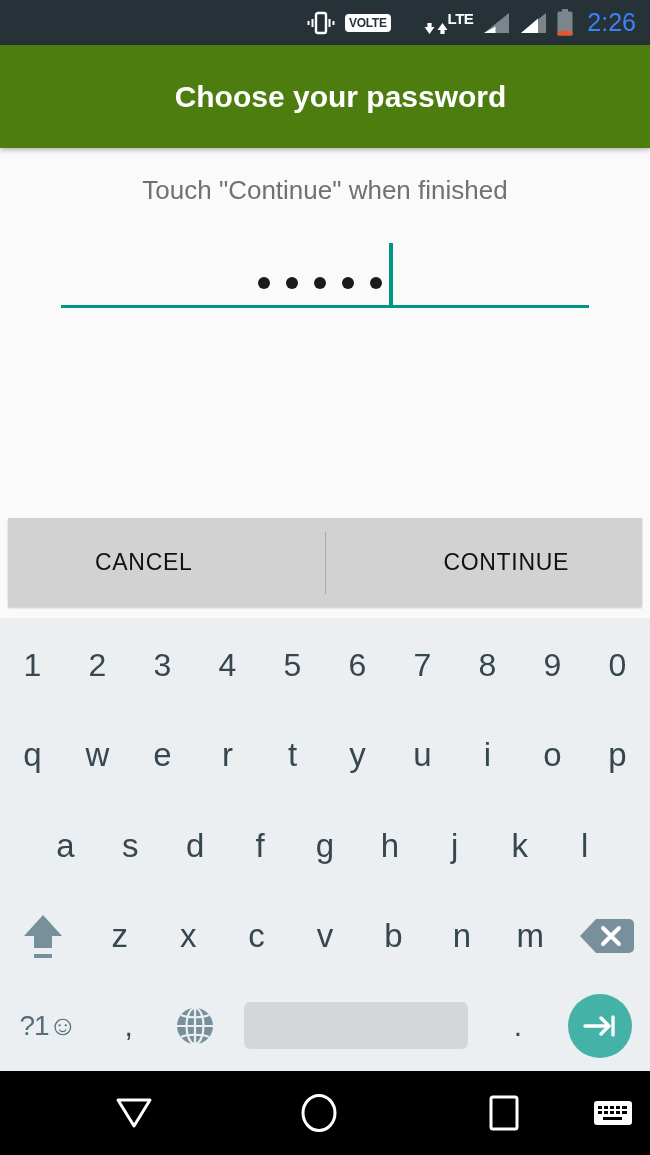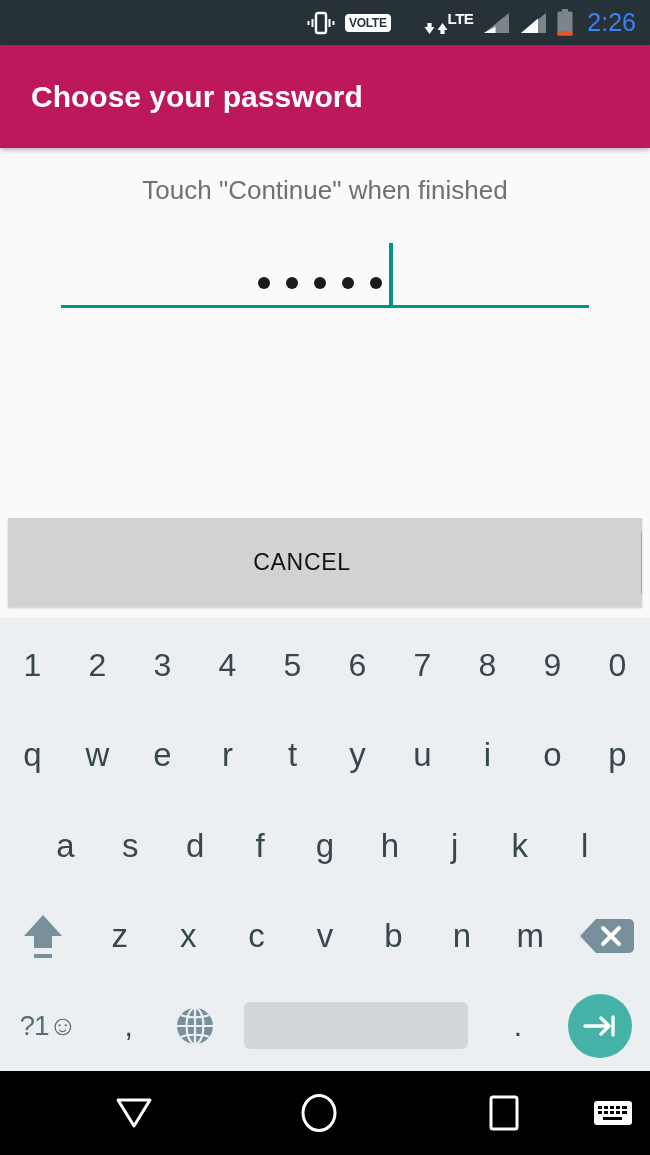--- a/index.html
+++ b/index.html
@@ -23,24 +23,24 @@
     font-size: 12px; font-weight: bold; line-height: 1;
     padding: 3px 4px; letter-spacing: -0.3px;
   }
   .lte-wrap { display: flex; flex-direction: column; align-items: center; line-height: 1; }
   .lte-text { color: #ffffff; font-size: 15px; font-weight: bold; letter-spacing: -0.5px; padding-left: 48px; }
   .lte-arrows { display: flex; gap: 2px; margin-top: -3px; }
   .status-clock { color: #3b82f6; font-size: 25px; letter-spacing: 0px; margin-left: 4px; }
 
   
   .app-bar {
-    height: 103px; background: #be185d;
+    height: 103px; background: #4d7c0f;
     display: flex; align-items: center; padding-left: 31px;
     box-shadow: 0 2px 5px rgba(0,0,0,0.28);
-    position: relative; z-index: 5;
+    position: relative; z-index: 5; justify-content: center;
   }
   .app-bar-title { color: #ffffff; font-size: 30px; font-weight: bold; }
 
   
   .content {
     background: #fafafa; height: 370px;
     display: flex; flex-direction: column; align-items: center;
   }
   .hint-text { color: #717171; font-size: 26px; margin-top: 27px; }
   .pw-field {
@@ -172,20 +172,21 @@
         <span class="pw-dot"></span>
       </span>
       <span class="pw-caret"></span>
     </div>
   </div>
 
   <div class="action-bar-wrap">
     <div class="action-bar">
       <button class="action-btn">CANCEL</button>
       <span class="action-divider"></span>
+      <button class="action-btn">CONTINUE</button>
     </div>
   </div>
 
   <div class="keyboard">
 
     <div class="kb-row row-numbers">
       <span class="key">1</span>
       <span class="key">2</span>
       <span class="key">3</span>
       <span class="key">4</span>

